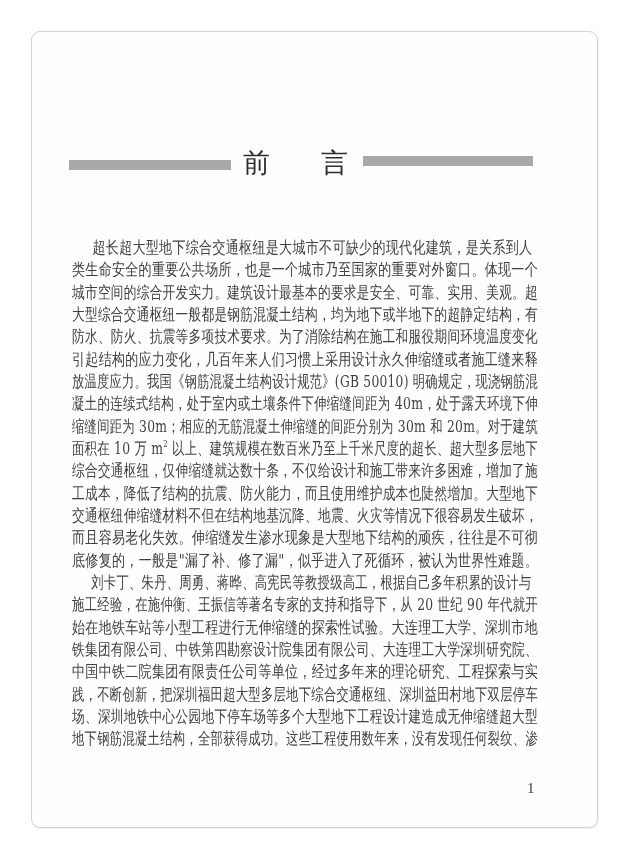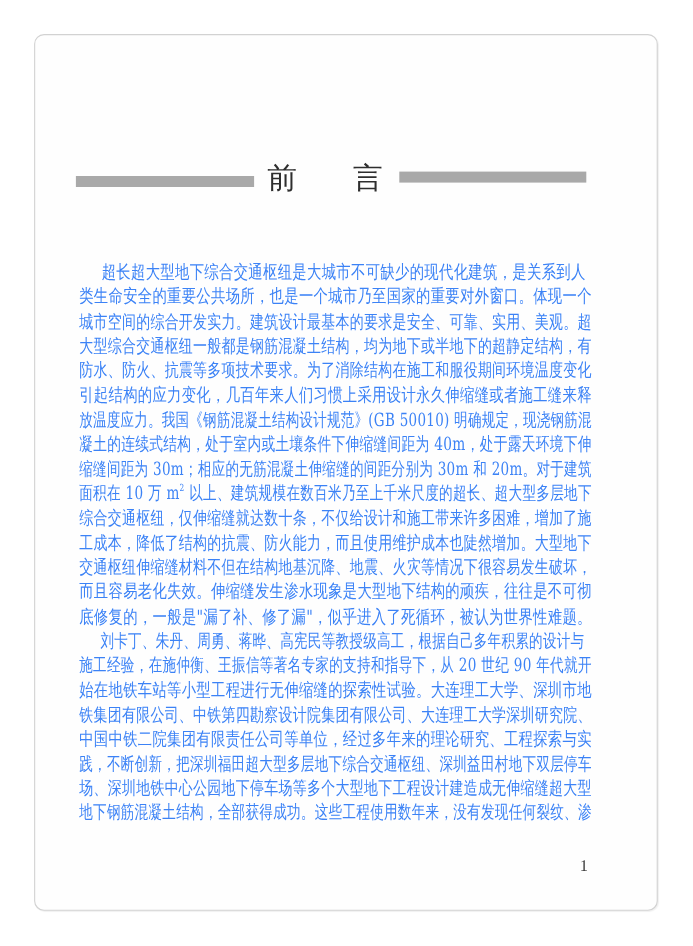--- a/index.html
+++ b/index.html
@@ -18,21 +18,21 @@
   .title-bar.left { left:69px; top:160px; width:162px; }
   .title-bar.right { left:363px; top:156px; width:170px; }
   .title-char {
     position:absolute; top:147px; font-size:27px; line-height:32px; color:#2e2e2e;
     font-family: "DejaVu Sans", "Liberation Sans", sans-serif; font-weight:normal;
   }
   .title-char.c1 { left:243px; }
   .title-char.c2 { left:321px; }
   .body-text {
     position:absolute; left:72px; top:237px; width:466px;
-    font-size:16.6px; line-height:22.33px; color:#3b82f6;
+    font-size:16.6px; line-height:22.33px; color:#404040;
     letter-spacing:0.35px;
   }
   .line { white-space:nowrap; height:22.33px; overflow:visible; text-align:justify; text-align-last:justify; }
   .line.indent { padding-left:26px; }
   .line.last { text-align-last:left; }
   .page-number {
     position:absolute; left:527px; top:780px; font-size:15px; color:#3c3c3c;
     font-family: "Liberation Serif", serif;
   }
   sup { font-size:9px; vertical-align:top; line-height:12px; }

